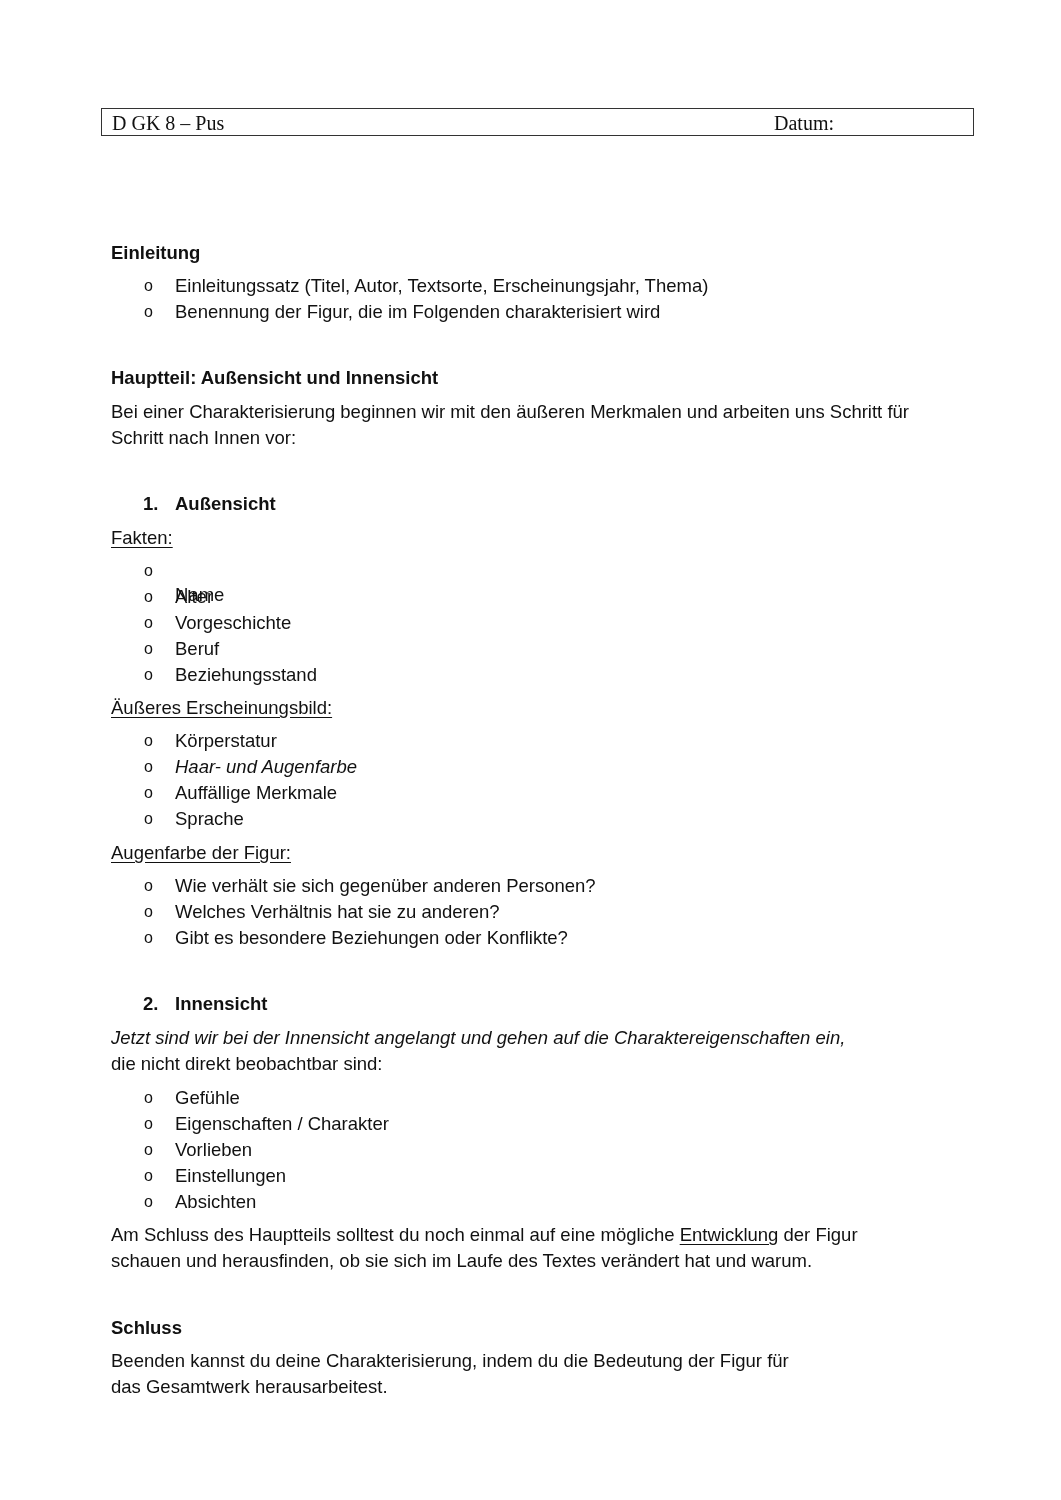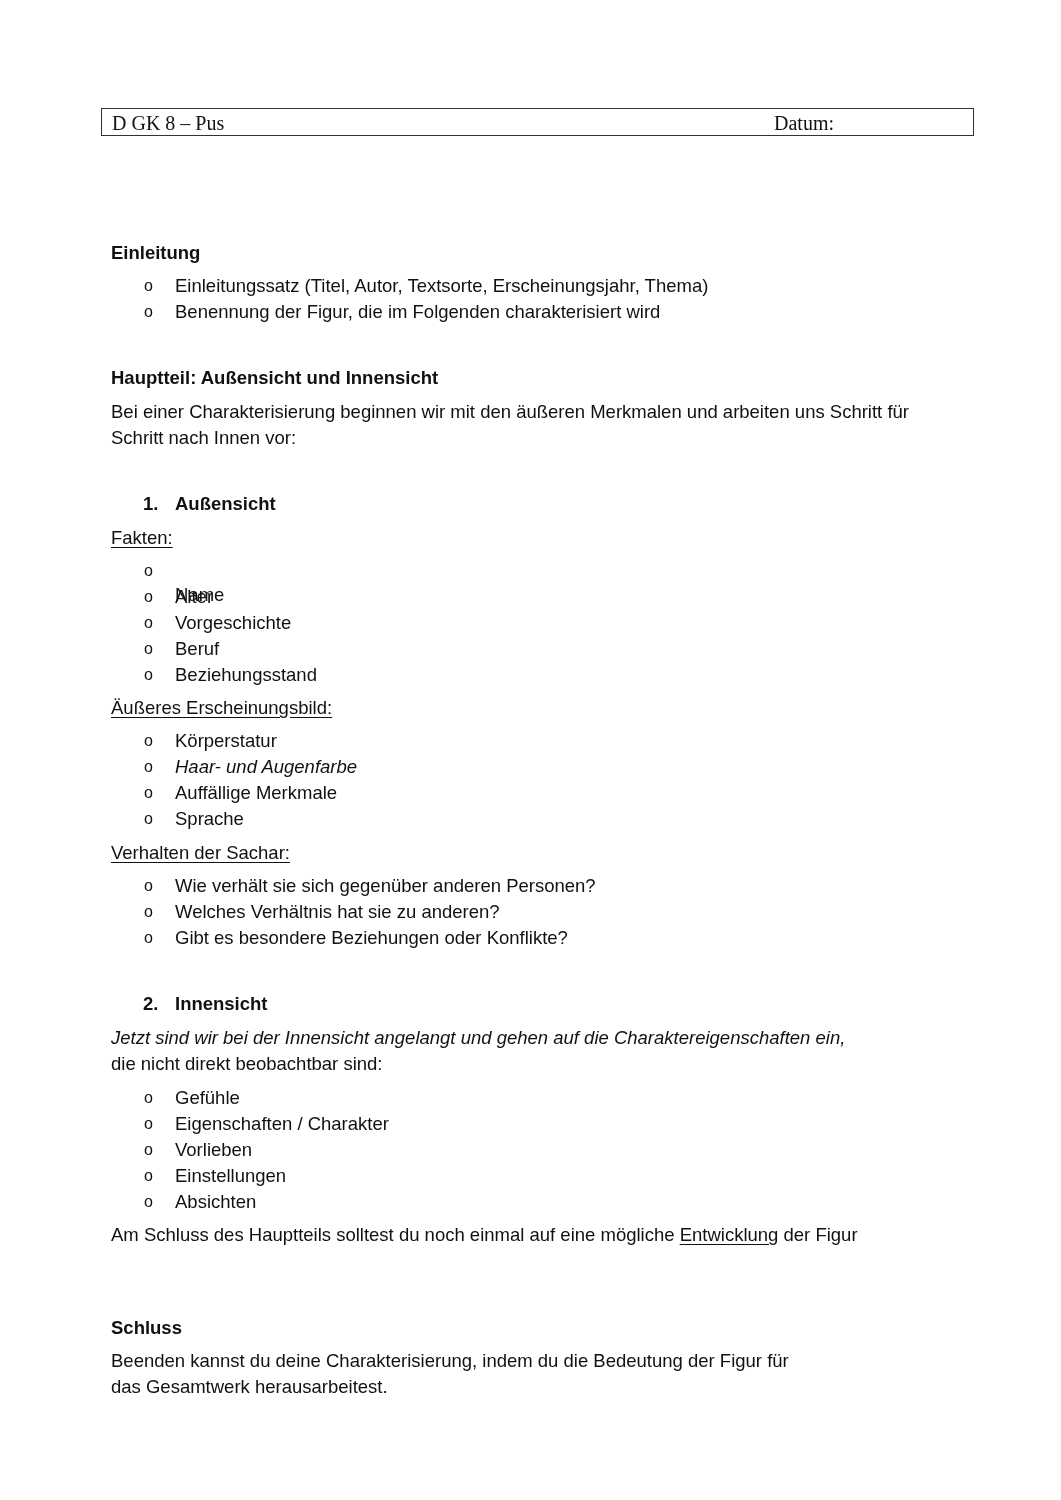--- a/index.html
+++ b/index.html
@@ -62,21 +62,21 @@
   <div class="abs u" style="left:111px;top:653px;">Äußeres Erscheinungsbild:</div>
   <span class="bullet" style="top:688px;">o</span>
   <div class="item" style="top:686px;">Körperstatur</div>
   <span class="bullet" style="top:714px;">o</span>
   <div class="item" style="top:712px;font-style:italic;">Haar- und Augenfarbe</div>
   <span class="bullet" style="top:740px;">o</span>
   <div class="item" style="top:738px;">Auffällige Merkmale</div>
   <span class="bullet" style="top:766px;">o</span>
   <div class="item" style="top:764px;">Sprache</div>
 
-  <div class="abs u" style="left:111px;top:798px;">Verhalten der Sachar:</div>
+  <div class="abs u" style="left:111px;top:798px;">Augenfarbe der Figur:</div>
   <span class="bullet" style="top:833px;">o</span>
   <div class="item" style="top:831px;">Wie verhält sie sich gegenüber anderen Personen?</div>
   <span class="bullet" style="top:859px;">o</span>
   <div class="item" style="top:857px;">Welches Verhältnis hat sie zu anderen?</div>
   <span class="bullet" style="top:885px;">o</span>
   <div class="item" style="top:883px;">Gibt es besondere Beziehungen oder Konflikte?</div>
 
   <span class="num" style="top:949px;">2.</span>
   <div class="abs bold" style="left:175px;top:949px;">Innensicht</div>
   <div class="abs" style="left:111px;top:983px;font-style:italic;">Jetzt sind wir bei der Innensicht angelangt und gehen auf die Charaktereigenschaften ein,</div>
@@ -87,18 +87,19 @@
   <span class="bullet" style="top:1071px;">o</span>
   <div class="item" style="top:1069px;">Eigenschaften / Charakter</div>
   <span class="bullet" style="top:1097px;">o</span>
   <div class="item" style="top:1095px;">Vorlieben</div>
   <span class="bullet" style="top:1123px;">o</span>
   <div class="item" style="top:1121px;">Einstellungen</div>
   <span class="bullet" style="top:1149px;">o</span>
   <div class="item" style="top:1147px;">Absichten</div>
 
   <div class="abs" style="left:111px;top:1180px;"><span>Am Schluss des Hauptteils solltest du noch einmal auf eine mögliche </span><span class="u">Entwicklung</span><span> der Figur</span></div>
+  <div class="abs" style="left:111px;top:1206px;">schauen und herausfinden, ob sie sich im Laufe des Textes verändert hat und warum.</div>
 
   <div class="abs bold" style="left:111px;top:1273px;">Schluss</div>
   <div class="abs" style="left:111px;top:1306px;">Beenden kannst du deine Charakterisierung, indem du die Bedeutung der Figur für</div>
   <div class="abs" style="left:111px;top:1332px;">das Gesamtwerk herausarbeitest.</div>
 
 </div>
 
 </body></html>

